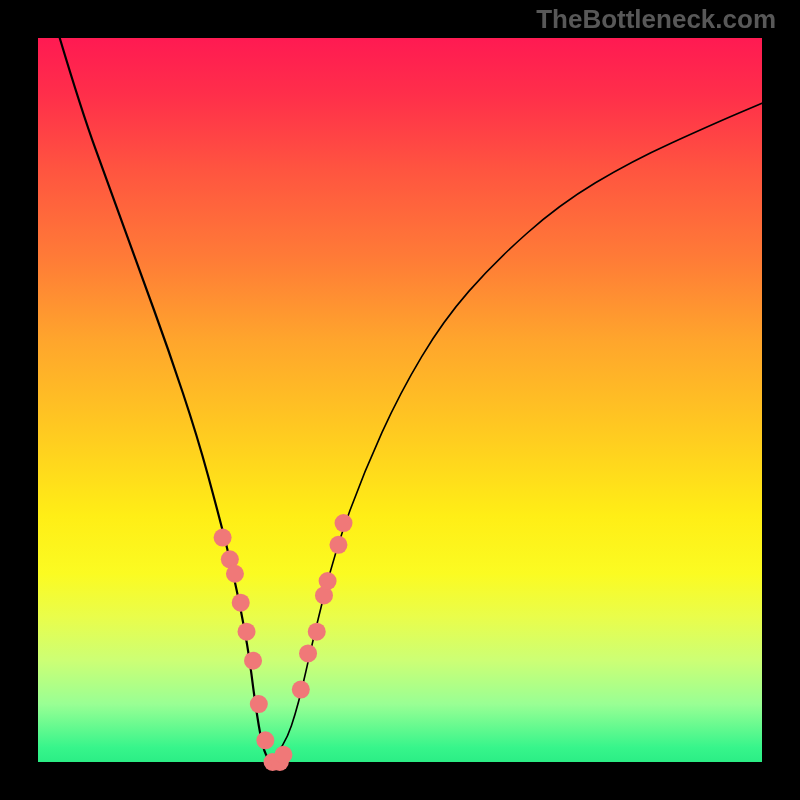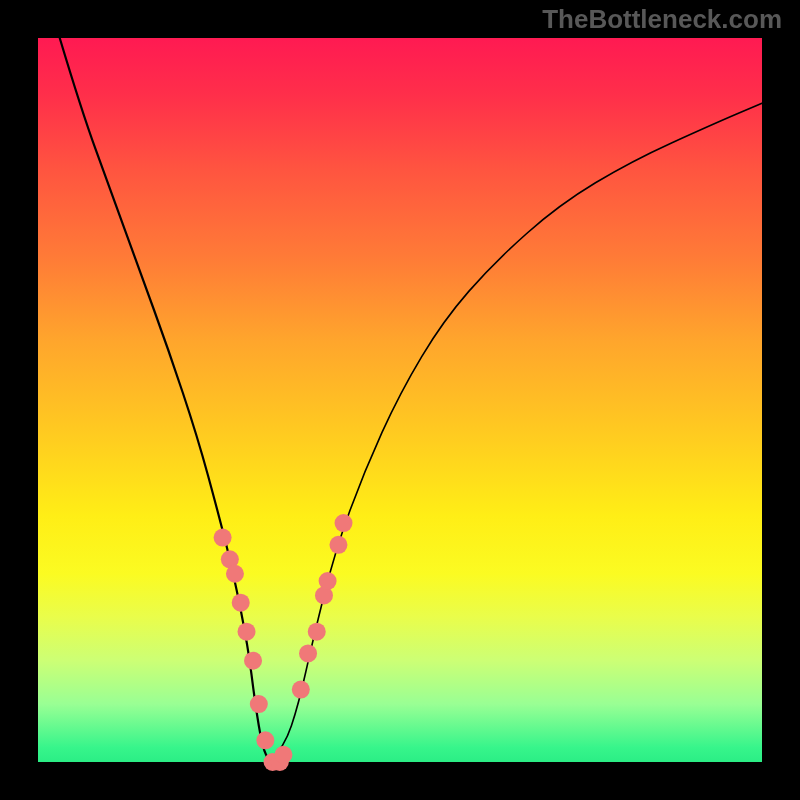--- a/index.html
+++ b/index.html
@@ -13,21 +13,21 @@
   }
   .frame {
     position: relative;
     width: 800px;
     height: 800px;
     background: #000;
   }
   .watermark {
     position: absolute;
     top: 4px;
-    right: 18px;
+    right: 24px;
     font-size: 26px;
     font-weight: 600;
     color: #585858;
     letter-spacing: 0px;
     z-index: 50;
     user-select: none;
   }
   .plot-area {
     position: absolute;
     left: 38px;

